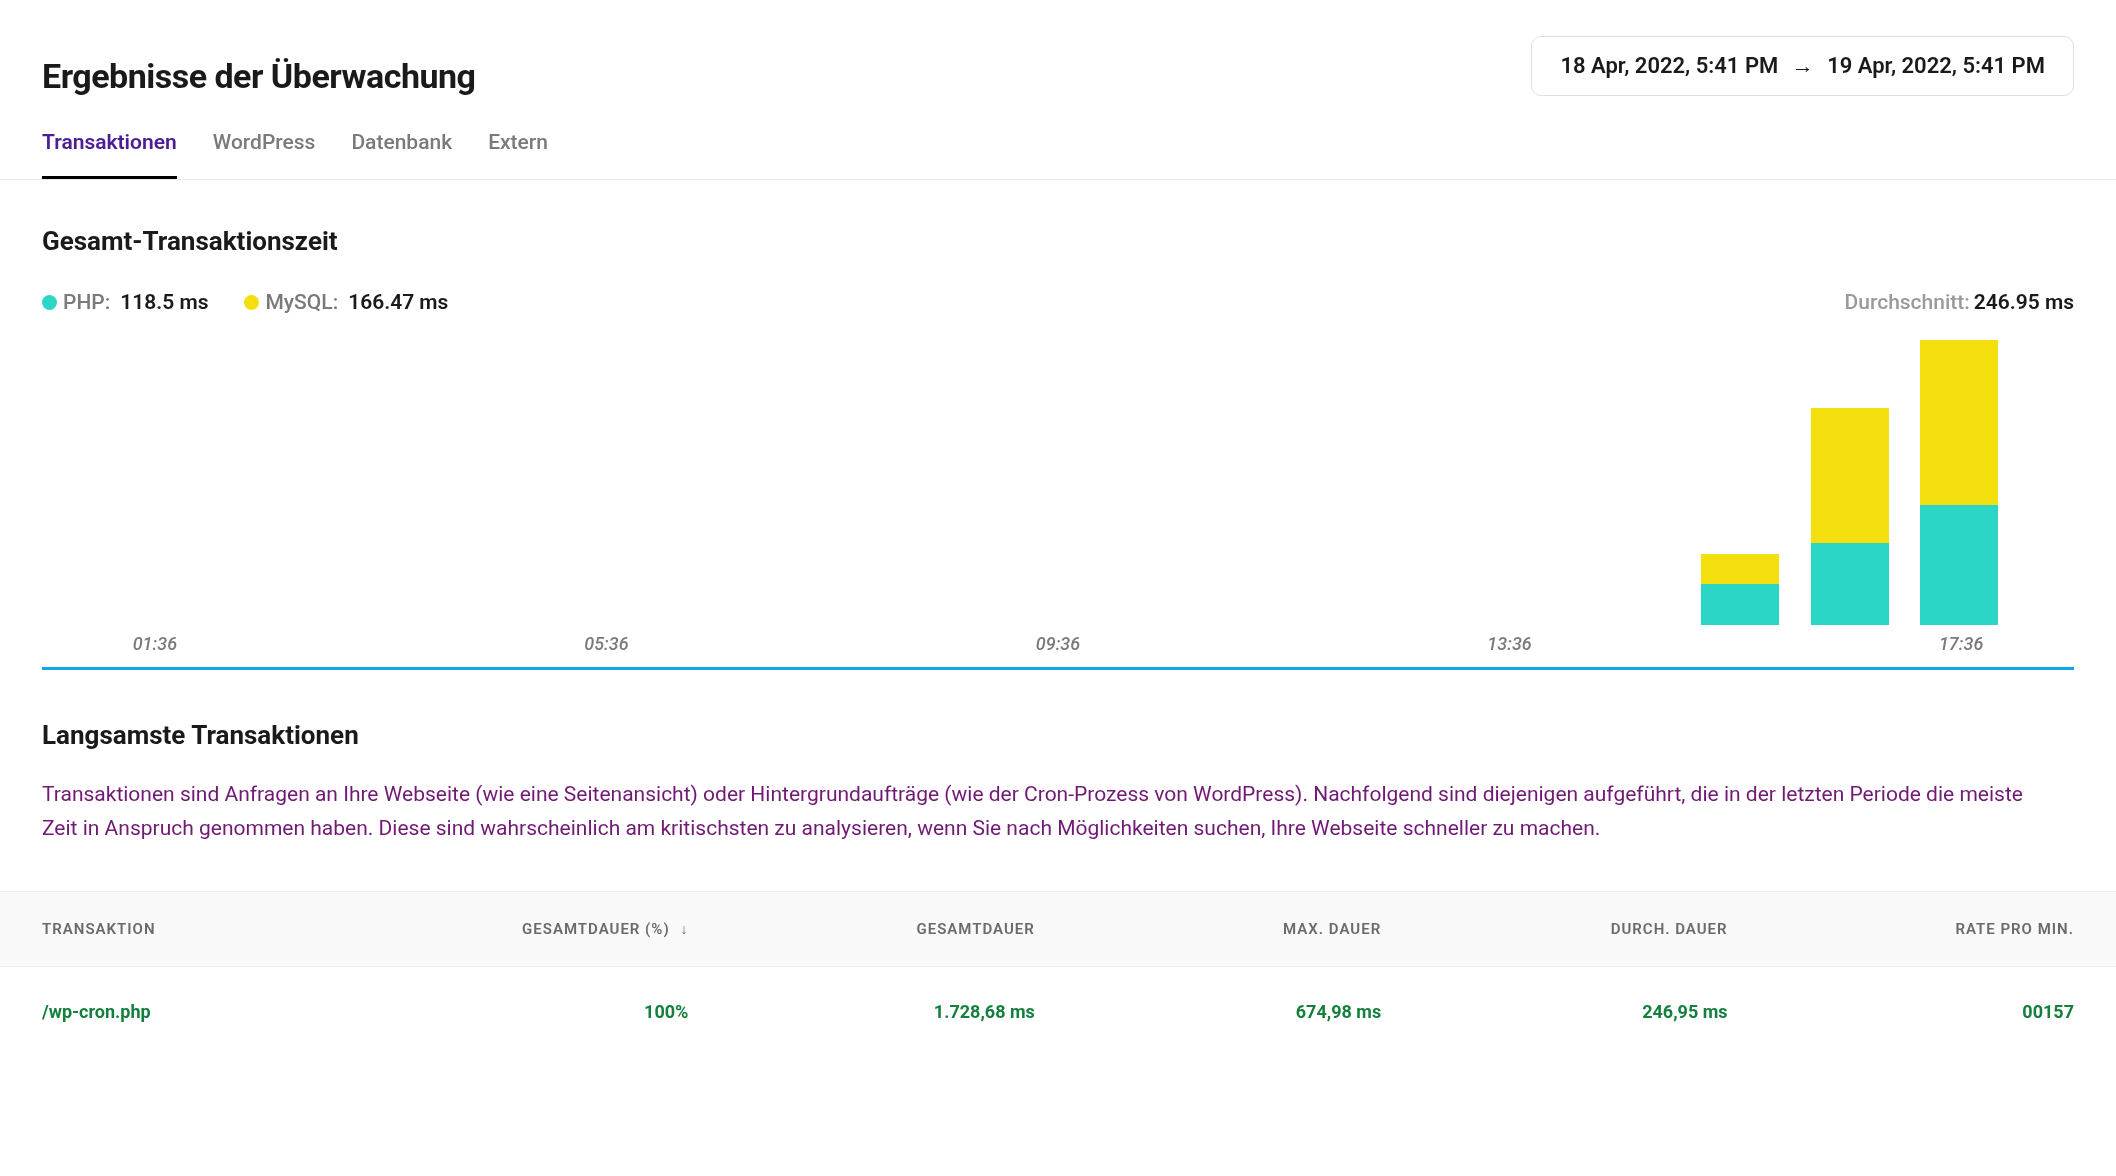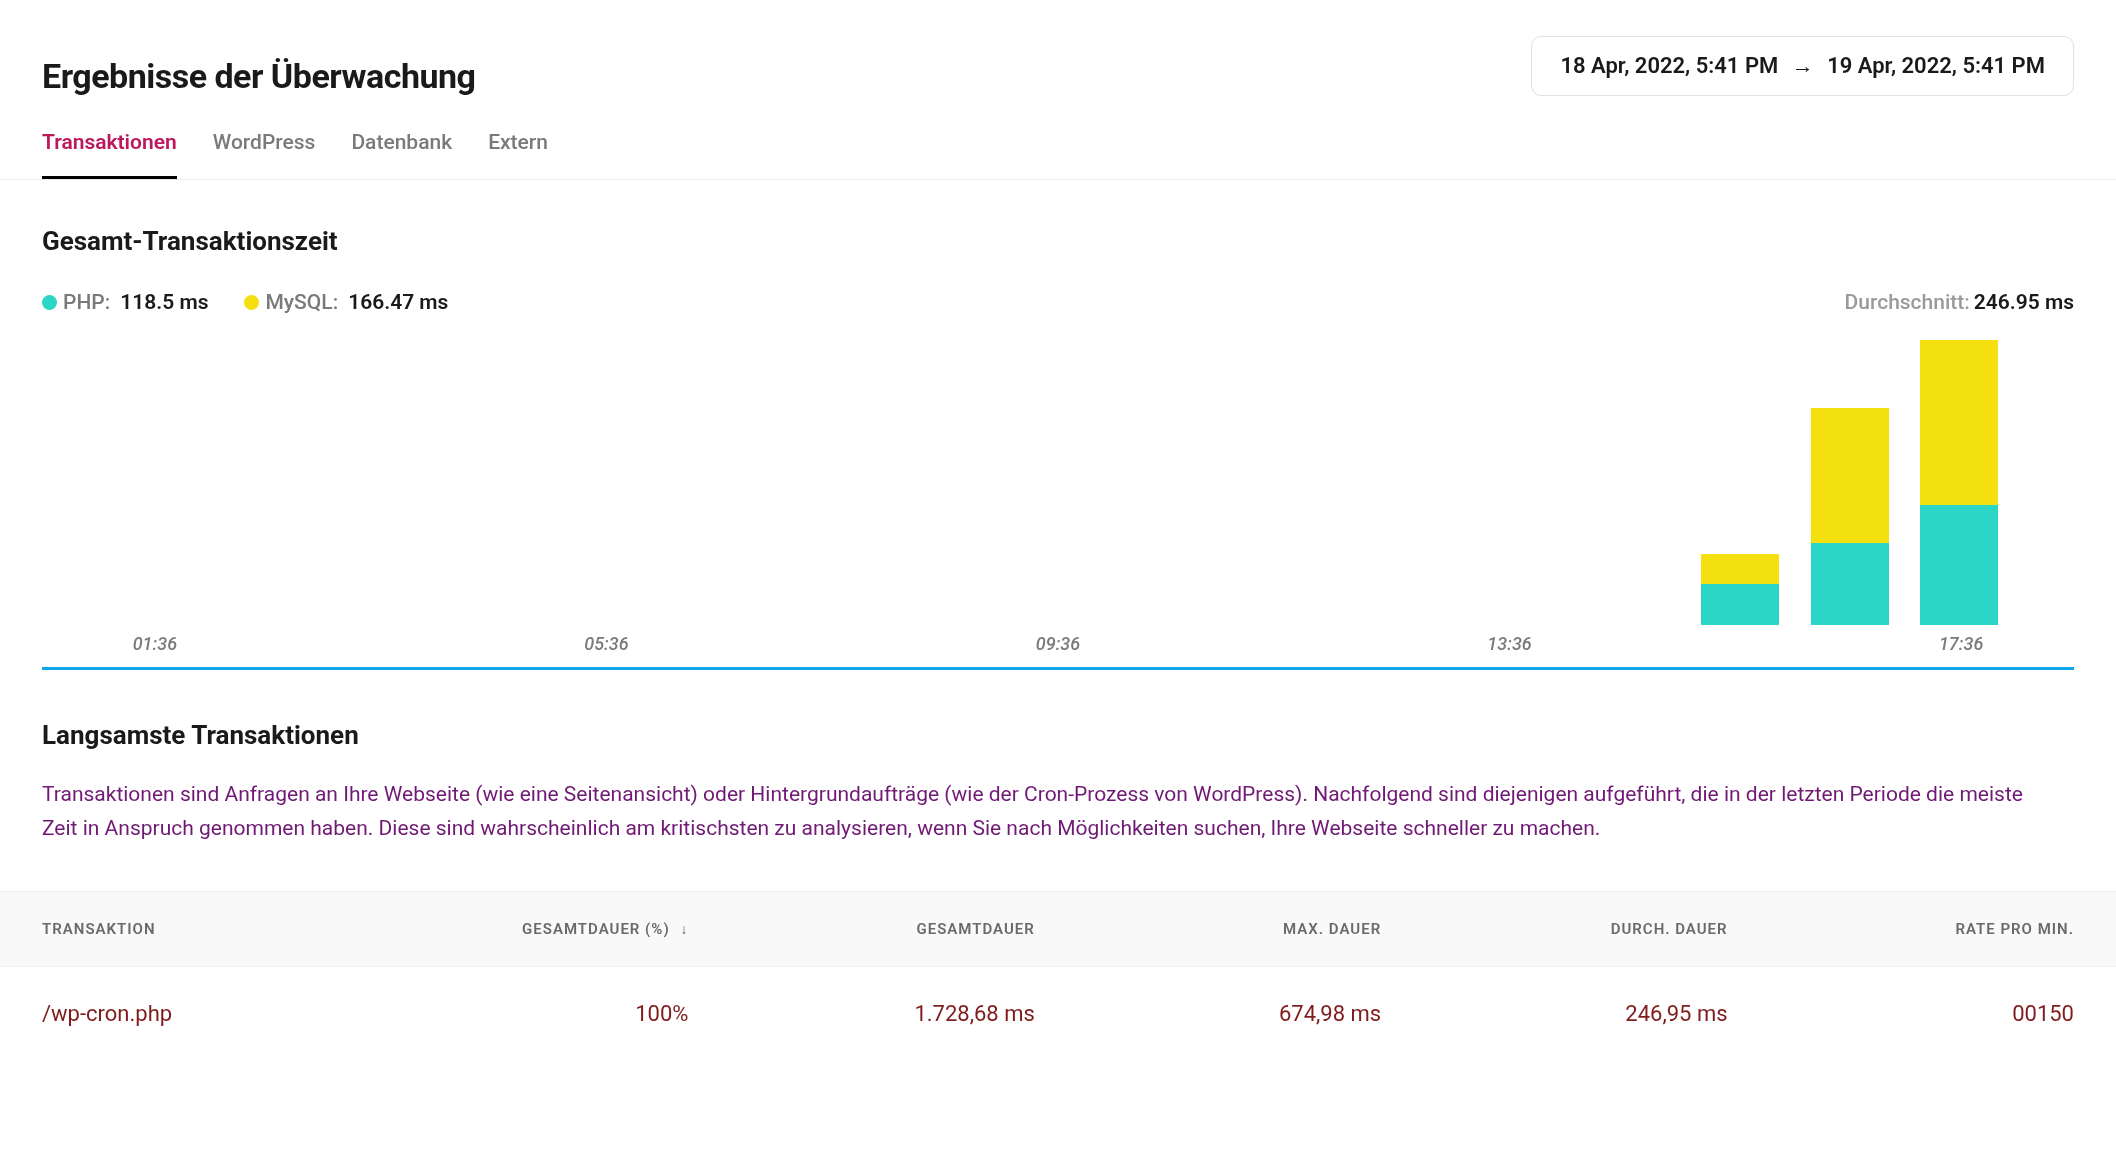--- a/index.html
+++ b/index.html
@@ -46,21 +46,21 @@
   }
   .tab {
     font-size: 21px;
     font-weight: 500;
     color: #7a7a7a;
     padding-bottom: 22px;
     cursor: pointer;
     border-bottom: 3px solid transparent;
   }
   .tab.active {
-    color: #be185d;
+    color: #4c1d95;
     font-weight: 600;
     border-bottom-color: #000;
   }
 
   .chart-section { padding: 46px 42px 0 42px; }
   .chart-title {
     font-size: 26px;
     font-weight: 700;
     margin-bottom: 34px;
   }
@@ -165,23 +165,23 @@
   .th.right { text-align: right; }
   .sort-arrow { margin-left: 6px; font-size: 14px; }
 
   .table-row {
     display: grid;
     grid-template-columns: 300px 1fr 1fr 1fr 1fr 1fr;
     padding: 34px 42px;
     align-items: center;
   }
   .td {
-    font-size: 22px;
-    font-weight: 400;
-    color: #7f1d1d;
+    font-size: 18px;
+    font-weight: 700;
+    color: #15803d;
   }
   .td.right { text-align: right; }
   .td.link { cursor: pointer; }
 </style>
 </head>
 <body>
 
 <div class="header-row">
   <h1 class="page-title">Ergebnisse der Überwachung</h1>
   <div class="date-range">
@@ -282,15 +282,15 @@
     <div class="th right">Max. Dauer</div>
     <div class="th right">Durch. Dauer</div>
     <div class="th right">Rate pro Min.</div>
   </div>
   <div class="table-row">
     <div class="td link">/wp-cron.php</div>
     <div class="td right">100%</div>
     <div class="td right">1.728,68 ms</div>
     <div class="td right">674,98 ms</div>
     <div class="td right">246,95 ms</div>
-    <div class="td right">00150</div>
+    <div class="td right">00157</div>
   </div>
 </div>
 
 </body></html>

